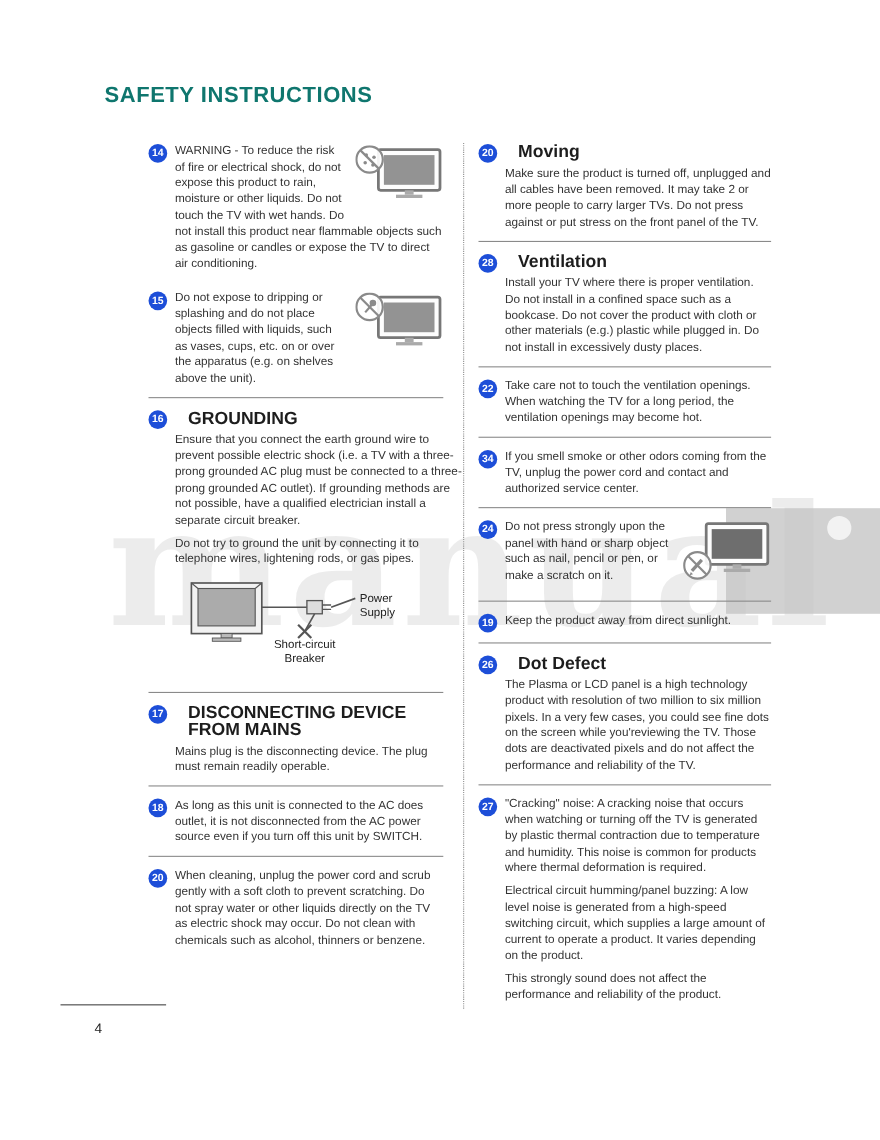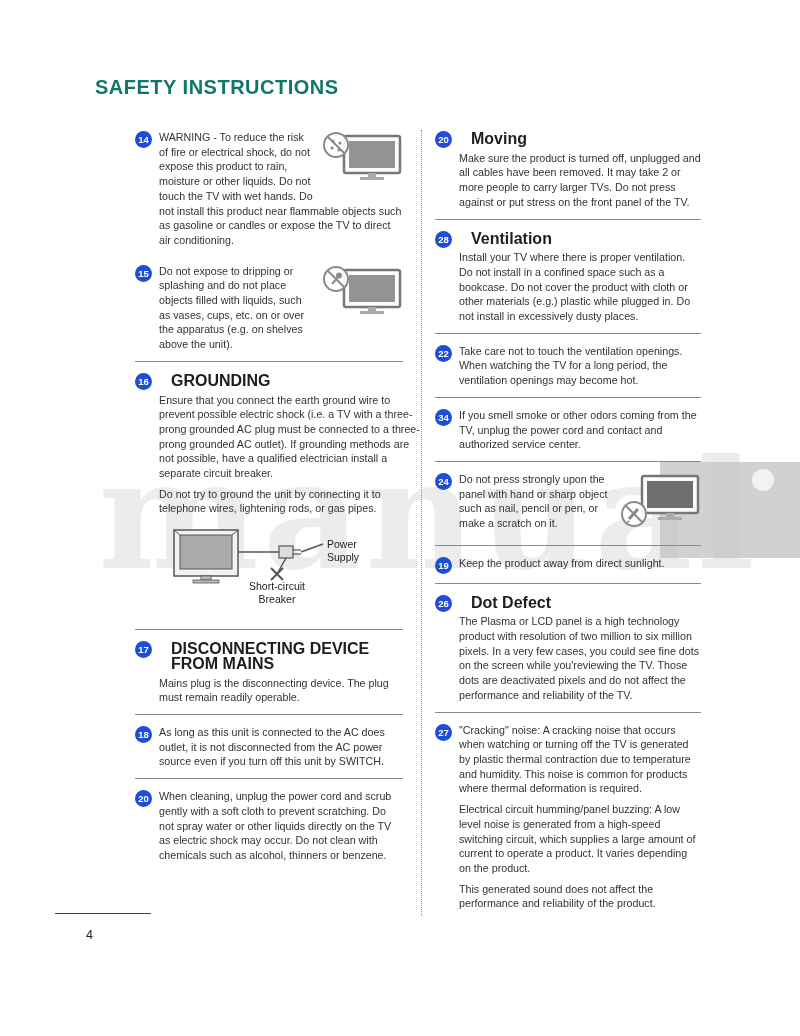--- a/index.html
+++ b/index.html
@@ -253,21 +253,21 @@
       </div>
     </div>
 
     <div class="divider"></div>
 
     <div class="item">
       <span class="num">27</span>
       <div class="content">
         <p>"Cracking" noise: A cracking noise that occurs when watching or turning off the TV is generated by plastic thermal contraction due to temperature and humidity. This noise is common for products where thermal deformation is required.</p>
         <p>Electrical circuit humming/panel buzzing: A low level noise is generated from a high-speed switching circuit, which supplies a large amount of current to operate a product. It varies depending on the product.</p>
-        <p>This generated sound does not affect the performance and reliability of the product.</p>
+        <p>This strongly sound does not affect the performance and reliability of the product.</p>
       </div>
     </div>
 
   </div>
 </div>
 
 <div class="footer-line"></div>
 <div class="page-num">4</div>
 
 </body></html>

